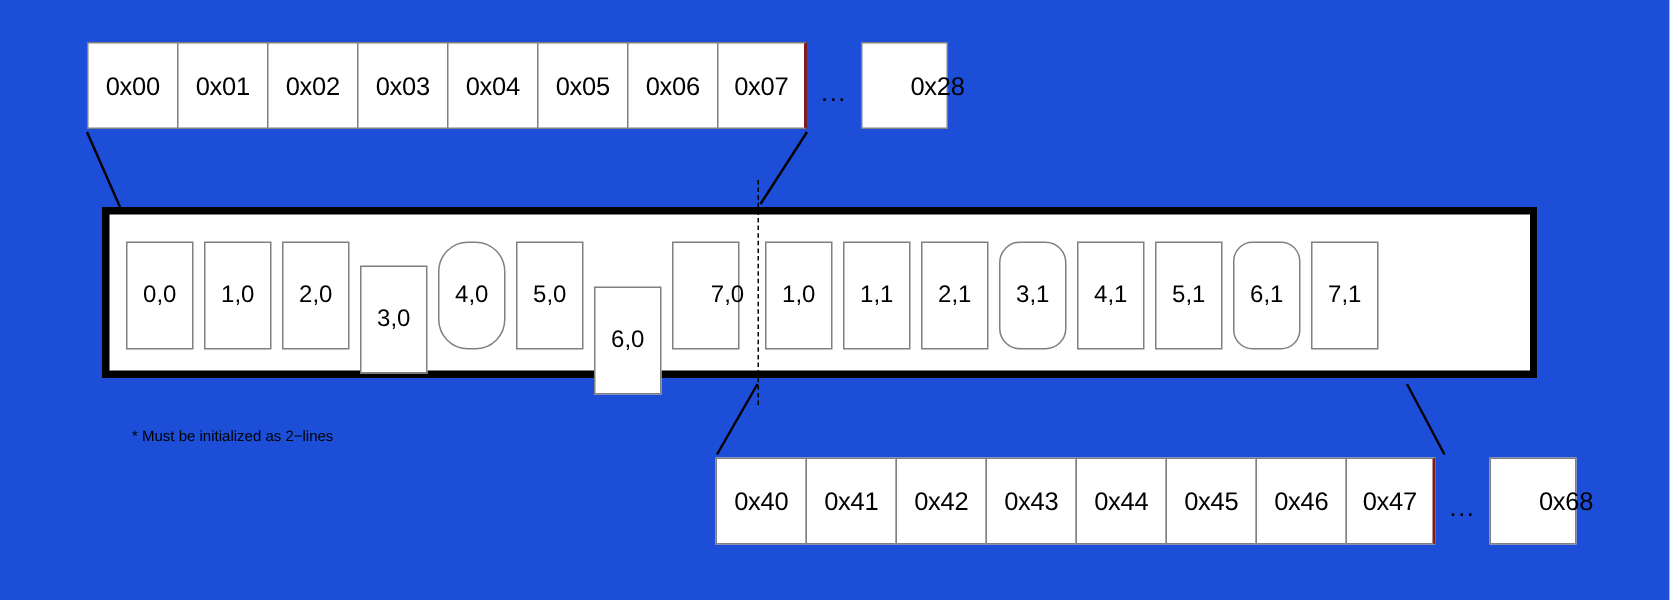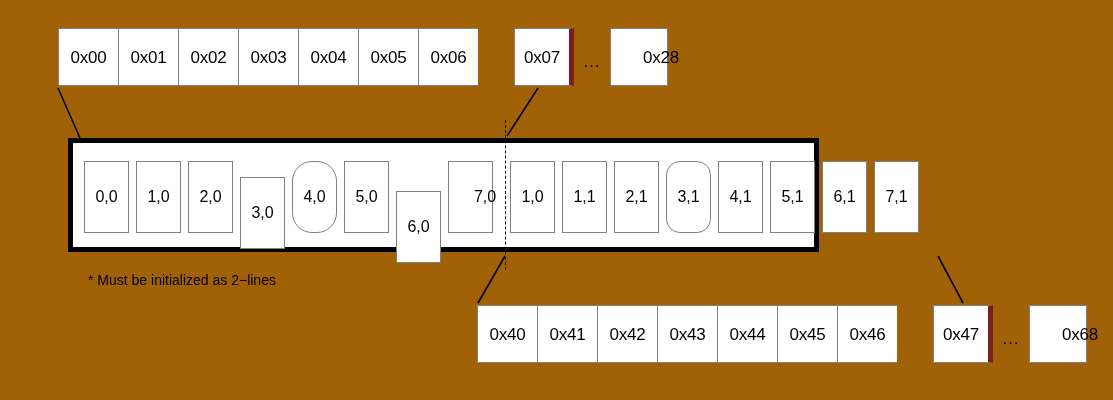--- a/index.html
+++ b/index.html
@@ -8,21 +8,21 @@
     background: #ffffff;
   }
   body {
     font-family: "Liberation Sans", sans-serif;
     color: #000000;
   }
   #canvas {
     position: relative;
     width: 1113px;
     height: 400px;
-    background: #a16207;
+    background: #1d4ed8;
     overflow: hidden;
   }
 
   
   .hex-row {
     position: absolute;
     display: flex;
     align-items: stretch;
   }
   .hex-cell {
@@ -34,21 +34,21 @@
     background: #ffffff;
     display: flex;
     align-items: center;
     justify-content: center;
     font-size: 17px;
     line-height: 1;
     letter-spacing: -0.2px;
     color: #000000;
   }
   .hex-cell:first-child { border-left: 1px solid #808080; }
-  .hex-cell.last-of-group { border-right: 5px solid #7f1d1d; margin-left: 36px; }
+  .hex-cell.last-of-group { border-right: 2px solid #7f1d1d; }
 
   .ellipsis {
     width: 36px;
     height: 58px;
     display: flex;
     align-items: flex-end;
     justify-content: center;
     padding-bottom: 14px;
     box-sizing: border-box;
     font-size: 17px;
@@ -59,21 +59,21 @@
     border: 1px solid #808080;
     width: 58px;
     padding-left: 44px;
   }
 
   
   #mem-container {
     position: absolute;
     left: 68px;
     top: 138px;
-    width: 751px;
+    width: 957px;
     height: 114px;
     box-sizing: border-box;
     border: 5px solid #000000;
     background: #ffffff;
   }
   #mem-inner {
     position: absolute;
     left: 0; top: 0;
     width: 100%;
     height: 100%;
@@ -111,22 +111,22 @@
     left: 0; top: 0;
     width: 1113px;
     height: 400px;
     pointer-events: none;
   }
 
   
   #note {
     position: absolute;
     left: 88px;
-    top: 272px;
-    font-size: 14px;
+    top: 286px;
+    font-size: 10px;
     color: #000000;
     white-space: nowrap;
   }
 </style>
 </head>
 <body>
 
 <div id="canvas">
 
   <div class="hex-row" id="top-row" style="left:58px; top:28px;">
@@ -153,21 +153,21 @@
       <div class="mem-cell" style="left:271px;">5,0</div>
       <div class="mem-cell" style="left:323px;margin-top:30px;">6,0</div>
       <div class="mem-cell" style="left:375px;padding-left:29px;">7,0</div>
 
       <div class="mem-cell" style="left:437px;">1,0</div>
       <div class="mem-cell" style="left:489px;">1,1</div>
       <div class="mem-cell" style="left:541px;">2,1</div>
       <div class="mem-cell" style="left:593px;border-radius:14px;">3,1</div>
       <div class="mem-cell" style="left:645px;">4,1</div>
       <div class="mem-cell" style="left:697px;">5,1</div>
-      <div class="mem-cell" style="left:749px;">6,1</div>
+      <div class="mem-cell" style="left:749px;border-radius:13px;">6,1</div>
       <div class="mem-cell" style="left:801px;">7,1</div>
     </div>
   </div>
 
   <div id="half-divider"></div>
 
   <svg class="connector" viewBox="0 0 1113 400" xmlns="http://www.w3.org/2000/svg">
 
     <line x1="58" y1="88" x2="80" y2="138" stroke="#000000" stroke-width="1.6"></line>
 

